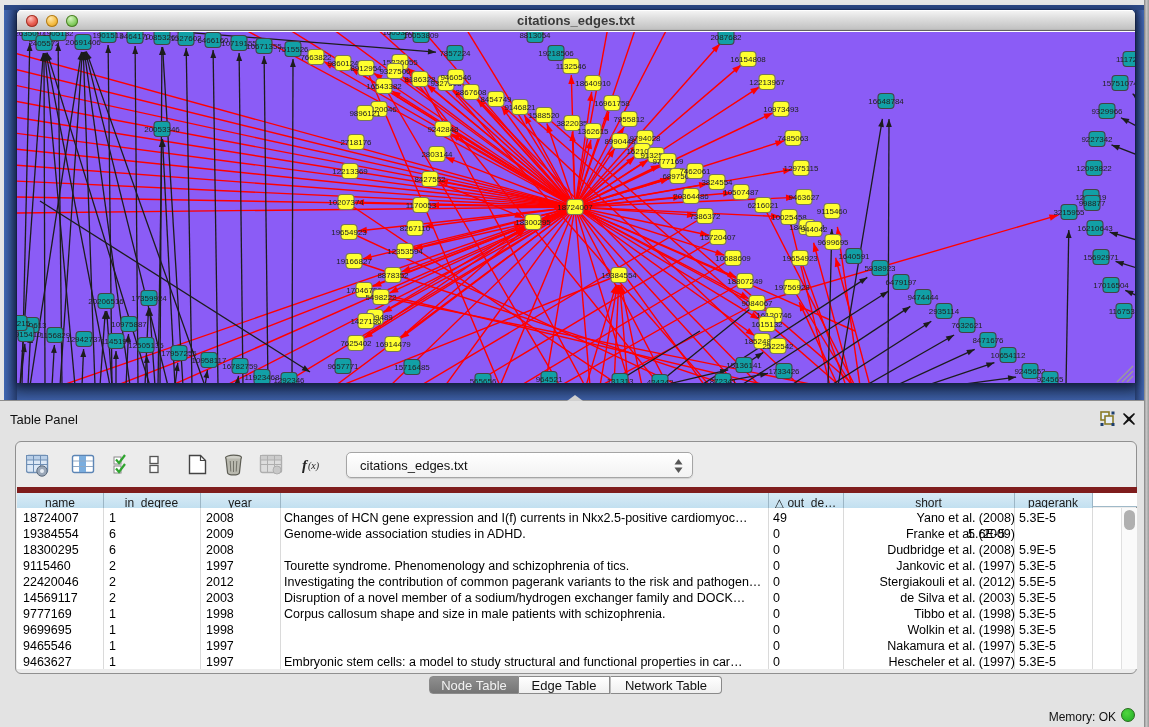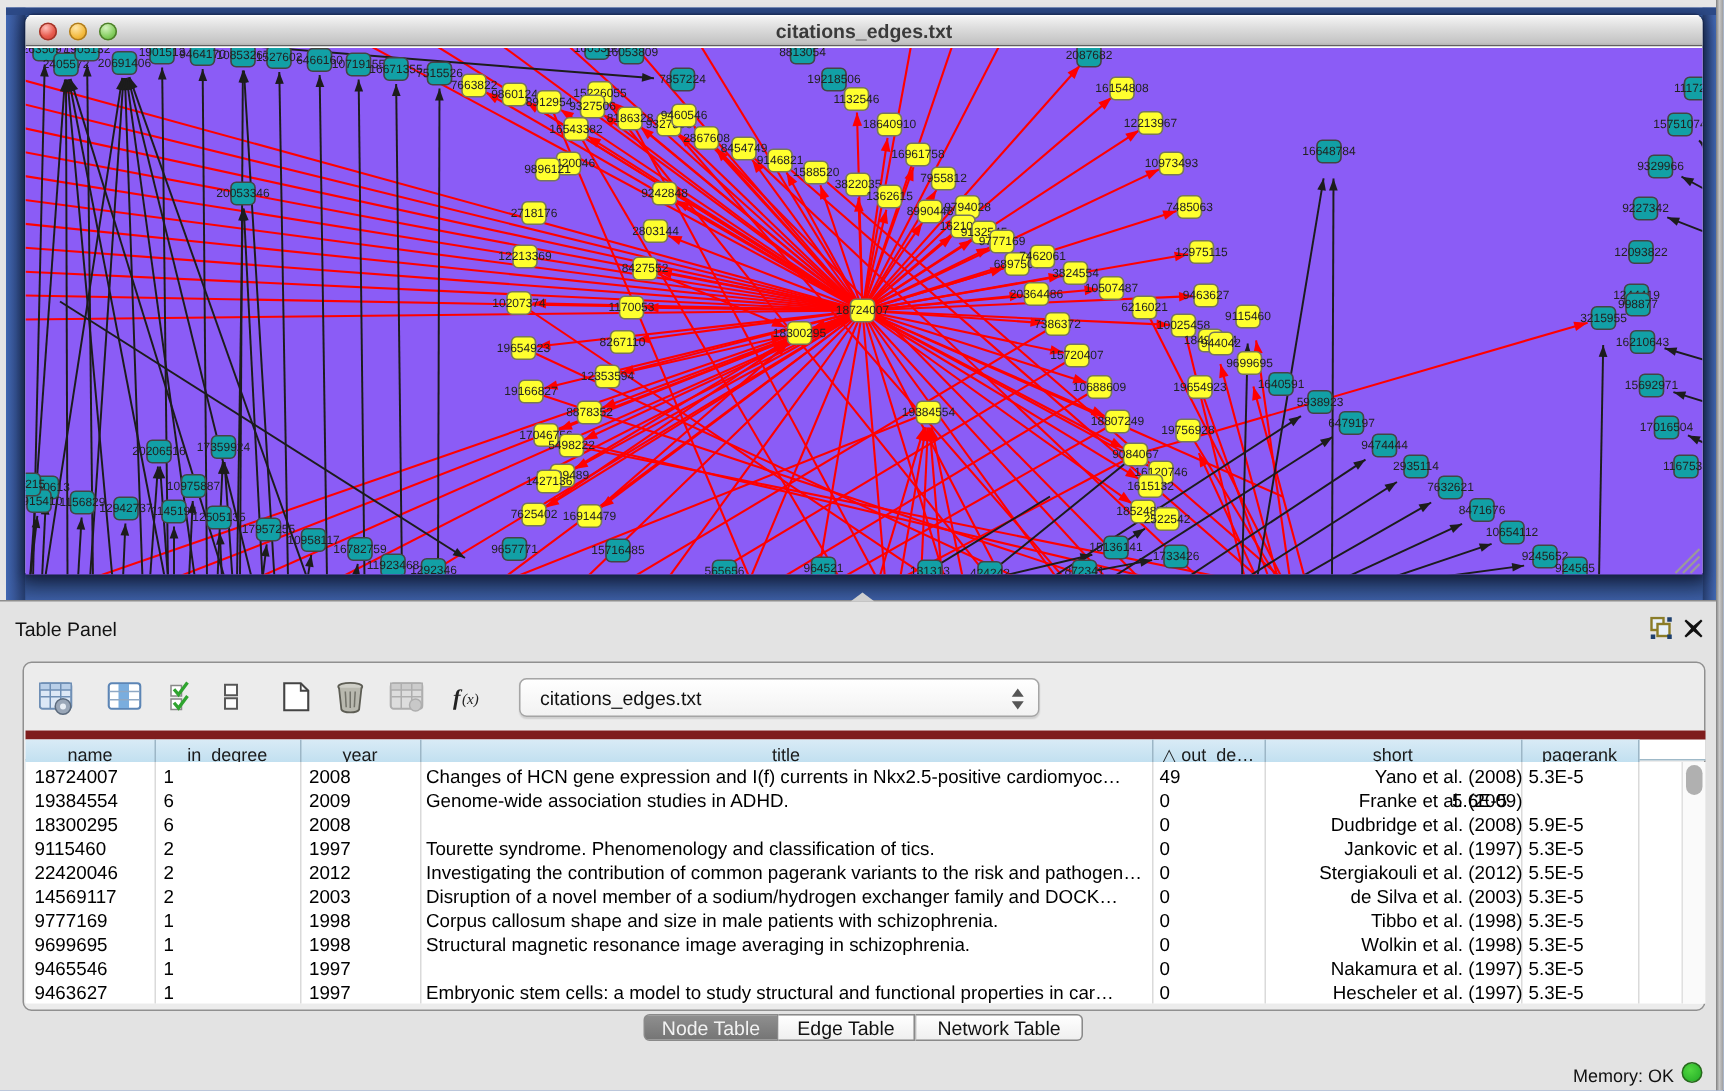--- a/index.html
+++ b/index.html
@@ -765,21 +765,20 @@
        <svg style="position:absolute;right:8px;top:5px" width="11" height="16" viewBox="0 0 11 16">
         <polygon points="5.5,1 9.5,6.5 1.5,6.5" fill="#555"></polygon>
         <polygon points="5.5,15 9.5,9.5 1.5,9.5" fill="#555"></polygon>
        </svg>
      </div>
      <div id="thead">
           <div id="theadbg"></div>
        <span class="th" style="left:0px;width:86px">name</span>
        <span class="th" style="left:86px;width:97px">in_degree</span>
        <span class="th" style="left:183px;width:80px">year</span>
-       <span class="th" style="left:263px;width:488px">title</span>
        <span class="th" style="left:751px;width:75px">△ out_de…</span>
        <span class="th" style="left:826px;width:171px">short</span>
        <span class="th" style="left:997px;width:78px">pagerank</span>
        <span class="thb" style="left:86px"></span>
           <span class="thb" style="left:183px"></span>
        <span class="thb" style="left:263px"></span>
           <span class="thb" style="left:751px"></span>
        <span class="thb" style="left:826px"></span>
           <span class="thb" style="left:997px"></span>
        <span class="thb" style="left:1075px"></span>
@@ -815,21 +814,21 @@
             <span class="c" style="left:92px">6</span>
             <span class="c" style="left:189px">2008</span>
             <span class="c" style="left:756px">0</span>
             <span class="c ctr" style="left:827px;width:171px">Dudbridge et al. (2008)</span>
             <span class="c" style="left:1002px">5.9E-5</span>
           </div>
           <div class="tr" style="top:50px">
             <span class="c" style="left:6px">9115460</span>
             <span class="c" style="left:92px">2</span>
             <span class="c" style="left:189px">1997</span>
-            <span class="c" style="left:267px">Tourette syndrome. Phenomenology and classification of tics.</span>
+            <span class="c" style="left:267px">Tourette syndrome. Phenomenology and schizophrenia of tics.</span>
             <span class="c" style="left:756px">0</span>
             <span class="c ctr" style="left:827px;width:171px">Jankovic et al. (1997)</span>
             <span class="c" style="left:1002px">5.3E-5</span>
           </div>
           <div class="tr" style="top:66px">
             <span class="c" style="left:6px">22420046</span>
             <span class="c" style="left:92px">2</span>
             <span class="c" style="left:189px">2012</span>
             <span class="c" style="left:267px">Investigating the contribution of common pagerank variants to the risk and pathogen…</span>
             <span class="c" style="left:756px">0</span>
@@ -851,21 +850,20 @@
             <span class="c" style="left:189px">1998</span>
             <span class="c" style="left:267px">Corpus callosum shape and size in male patients with schizophrenia.</span>
             <span class="c" style="left:756px">0</span>
             <span class="c ctr" style="left:827px;width:171px">Tibbo et al. (1998)</span>
             <span class="c" style="left:1002px">5.3E-5</span>
           </div>
           <div class="tr" style="top:114px">
             <span class="c" style="left:6px">9699695</span>
             <span class="c" style="left:92px">1</span>
             <span class="c" style="left:189px">1998</span>
-            <span class="c" style="left:267px">Structural magnetic resonance image averaging in schizophrenia.</span>
             <span class="c" style="left:756px">0</span>
             <span class="c ctr" style="left:827px;width:171px">Wolkin et al. (1998)</span>
             <span class="c" style="left:1002px">5.3E-5</span>
           </div>
           <div class="tr" style="top:130px">
             <span class="c" style="left:6px">9465546</span>
             <span class="c" style="left:92px">1</span>
             <span class="c" style="left:189px">1997</span>
             <span class="c" style="left:756px">0</span>
             <span class="c ctr" style="left:827px;width:171px">Nakamura et al. (1997)</span>

